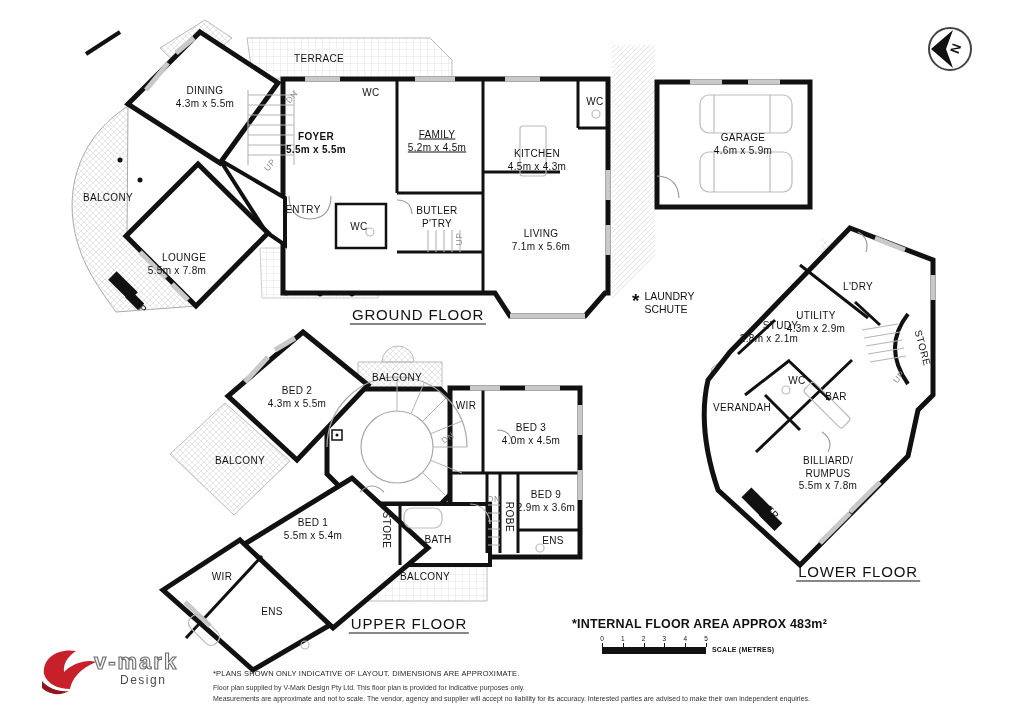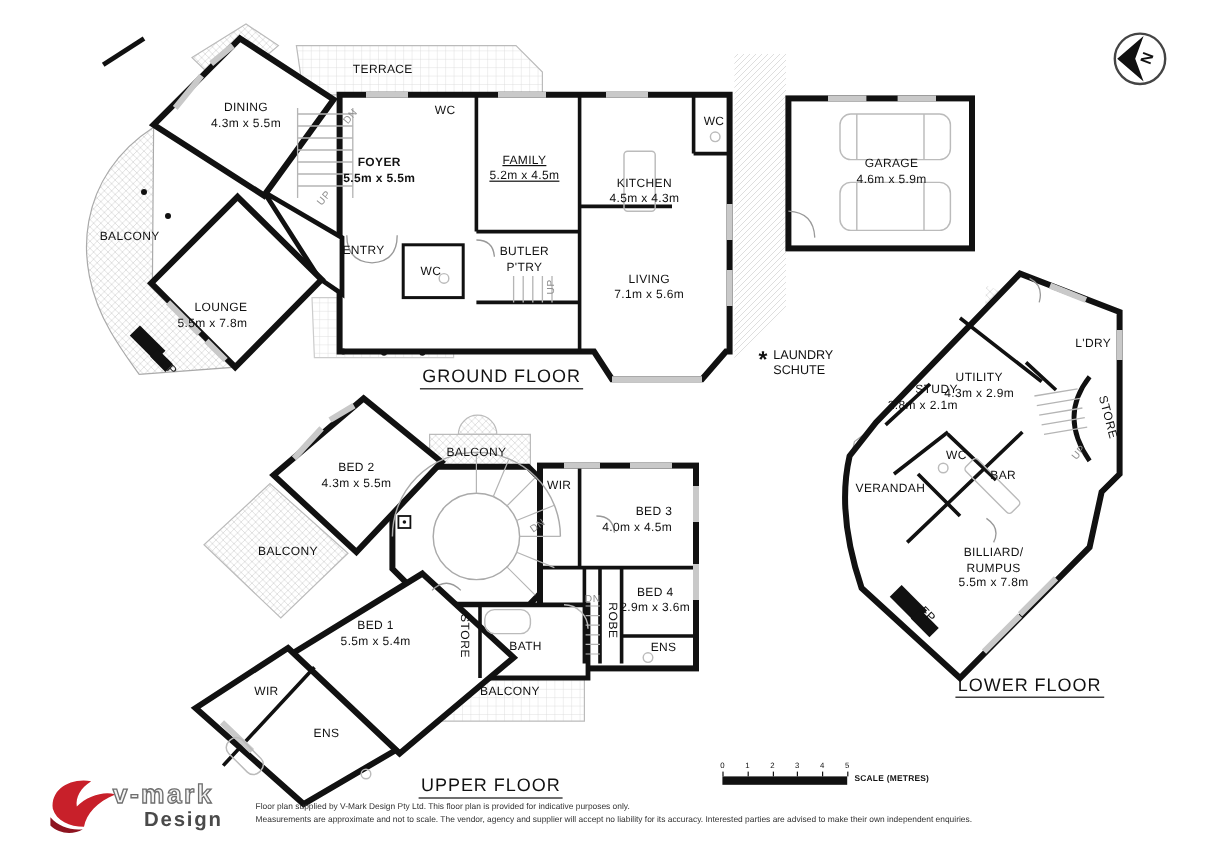--- a/index.html
+++ b/index.html
@@ -20,21 +20,21 @@
   .scale-ticks .tick{position:absolute;bottom:0;width:1px;height:4px;background:#111;}
   .scale-ticks .tick span{position:absolute;bottom:5px;left:0;transform:translateX(-50%);font-size:6.5px;}
   .scale-bar{width:104px;height:7px;background:#111;}
   .scalelabel{position:absolute;left:712px;top:646px;font-size:7px;font-weight:bold;letter-spacing:.2px;}
   .footer{position:absolute;left:213px;top:669px;color:#222;}
   .footer-line{margin:0 0 4px 0;font-size:7px;color:#333;}
   .footer-line.first{font-size:7.5px;letter-spacing:.2px;color:#222;margin-bottom:6px;}
   .logo{position:absolute;left:36px;top:643px;width:190px;height:56px;}
   .logo .brand{position:absolute;left:58px;top:6px;font-size:22px;font-weight:bold;letter-spacing:2px;
                color:#f4f4f4;-webkit-text-stroke:1.1px #6e6e6e;}
-  .logo .design{position:absolute;left:84px;top:30px;font-size:17px;font-weight:bold;color:#4a4a4a;letter-spacing:1.5px;}
+  .logo .design{position:absolute;left:84px;top:30px;font-size:12px;font-weight:normal;color:#4a4a4a;letter-spacing:1.5px;}
   .compass-n{position:absolute;left:951px;top:41px;font-size:13px;font-weight:bold;transform:rotate(-70deg);}
 </style>
 </head>
 <body>
 
 <div class="canvas">
 
 <svg width="1023" height="723" viewBox="0 0 1023 723">
   <defs>
     <pattern id="xh" width="6" height="6" patternUnits="userSpaceOnUse">
@@ -227,26 +227,26 @@
       </div>
       <div class="room-label" style="left: 397px; top: 378px; transform: translate(-50%, -50%);">
         <div>BALCONY</div>
       </div>
       <div class="room-label" style="left: 240px; top: 461px; transform: translate(-50%, -50%);">
         <div>BALCONY</div>
       </div>
       <div class="room-label" style="left: 466px; top: 406px; transform: translate(-50%, -50%);">
         <div>WIR</div>
       </div>
-      <div class="room-label" style="left: 531px; top: 434px; transform: translate(-50%, -50%); text-align: right;">
+      <div class="room-label" style="left: 531px; top: 434px; transform: translate(-50%, -50%);">
         <div>BED 3</div>
         <div>4.0m x 4.5m</div>
       </div>
       <div class="room-label" style="left: 546px; top: 501px; transform: translate(-50%, -50%);">
-        <div>BED 4</div>
+        <div>BED 9</div>
         <div>2.9m x 3.6m</div>
       </div>
       <div class="room-label tiny" style="left: 509px; top: 517px; transform: translate(-50%, -50%) rotate(90deg);">
         <div>ROBE</div>
       </div>
       <div class="room-label" style="left: 313px; top: 529px; transform: translate(-50%, -50%);">
         <div>BED 1</div>
         <div>5.5m x 5.4m</div>
       </div>
       <div class="room-label tiny" style="left: 386px; top: 530px; transform: translate(-50%, -50%) rotate(90deg);">
@@ -266,21 +266,21 @@
       </div>
       <div class="room-label" style="left: 425px; top: 577px; transform: translate(-50%, -50%);">
         <div>BALCONY</div>
       </div>
       <div class="room-label stair" style="left: 448px; top: 438px; transform: translate(-50%, -50%) rotate(-35deg);">
         <div>DN</div>
       </div>
       <div class="room-label stair" style="left: 494px; top: 499px; transform: translate(-50%, -50%);">
         <div>DN</div>
       </div>
-      <div class="room-label" style="left: 911px; top: 287px; transform: translate(-50%, -50%);">
+      <div class="room-label" style="left: 858px; top: 287px; transform: translate(-50%, -50%);">
         <div>L'DRY</div>
       </div>
       <div class="room-label" style="left: 816px; top: 322px; transform: translate(-50%, -50%);">
         <div>UTILITY</div>
         <div>4.3m x 2.9m</div>
       </div>
       <div class="room-label" style="left: 769px; top: 332px; transform: translate(-50%, -50%); text-align: right;">
         <div>STUDY</div>
         <div>2.8m x 2.1m</div>
       </div>
@@ -301,32 +301,33 @@
         <div>RUMPUS</div>
         <div>5.5m x 7.8m</div>
       </div>
       <div class="room-label tiny" style="left: 772px; top: 513px; transform: translate(-50%, -50%) rotate(45deg);">
         <div>FP</div>
       </div>
       <div class="room-label stair" style="left: 899px; top: 377px; transform: translate(-50%, -50%) rotate(-50deg);">
         <div>UP</div>
       </div>
       <div class="floor-title" style="left: 418px; top: 315px;">GROUND FLOOR</div>
-      <div class="floor-title" style="left: 409px; top: 624px; margin-top: 32px;">UPPER FLOOR</div>
+      <div class="floor-title" style="left: 409px; top: 624px;">UPPER FLOOR</div>
       <div class="floor-title" style="left: 858px; top: 572px;">LOWER FLOOR</div>
     </div>
 
 <div class="laundry">
   <span class="star">*</span>
   <span>
     <div>LAUNDRY</div>
     <div>SCHUTE</div>
   </span>
 </div>
 
+<div class="internal">*INTERNAL FLOOR AREA APPROX 483m²</div>
 
 <div class="scalebar">
   <div class="scale-ticks" id="scale-ticks">
         <div class="tick" style="left: 0px;">
           <span>0</span>
         </div>
         <div class="tick" style="left: 20.8px;">
           <span>1</span>
         </div>
         <div class="tick" style="left: 41.6px;">
@@ -340,20 +341,21 @@
         </div>
         <div class="tick" style="left: 104px;">
           <span>5</span>
         </div>
       </div>
   <div class="scale-bar"></div>
 </div>
 <div class="scalelabel">SCALE (METRES)</div>
 
 <div class="footer" id="footer">
+      <p class="footer-line first">*PLANS SHOWN ONLY INDICATIVE OF LAYOUT. DIMENSIONS ARE APPROXIMATE.</p>
       <p class="footer-line">Floor plan supplied by V-Mark Design Pty Ltd. This floor plan is provided for indicative purposes only.</p>
       <p class="footer-line">Measurements are approximate and not to scale. The vendor, agency and supplier will accept no liability for its accuracy. Interested parties are advised to make their own independent enquiries.</p>
     </div>
 
 <div class="logo">
   <span class="brand">v-mark</span>
   <span class="design">Design</span>
 </div>
 
 <div class="compass-n">N</div>

